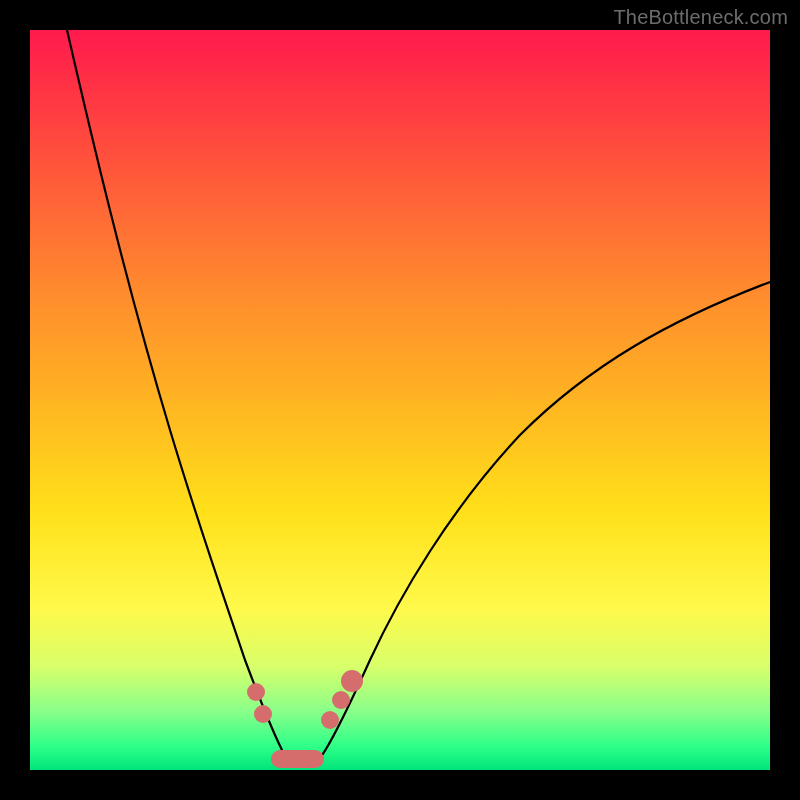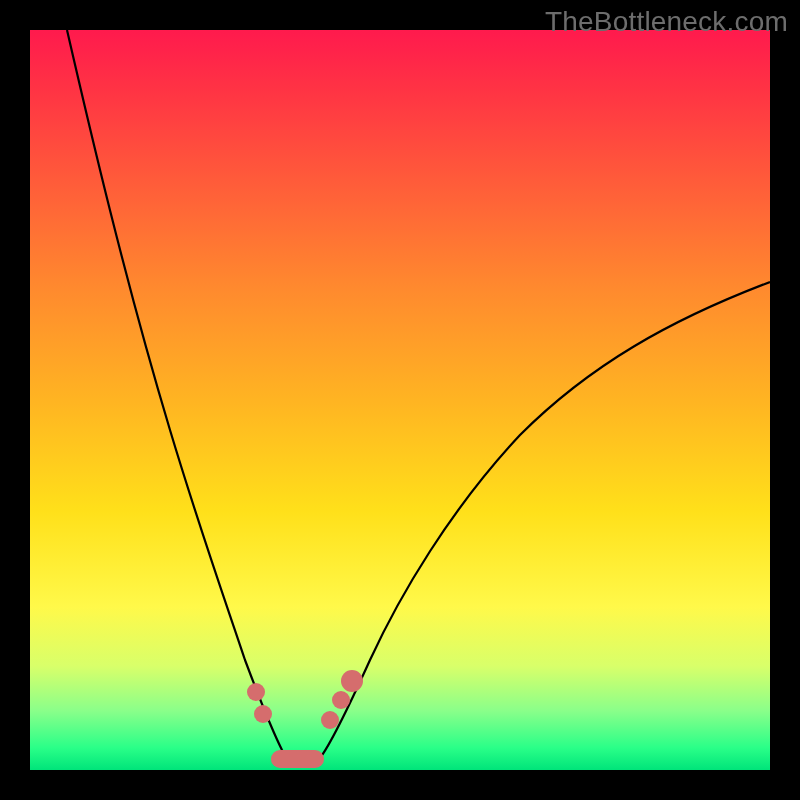--- a/index.html
+++ b/index.html
@@ -35,21 +35,21 @@
       #d8ff6a 86%,
       #8aff8a 92%,
       #2aff88 97%,
       #00e47a 100%);
   }
   .watermark {
     position: absolute;
     top: 6px;
     right: 12px;
     font-family: Arial, Helvetica, sans-serif;
-    font-size: 28px;
+    font-size: 20px;
     color: #6d6d6d;
     letter-spacing: 0.2px;
     user-select: none;
   }
   svg.curves {
     position: absolute;
     left: 0;
     top: 0;
     width: 740px;
     height: 740px;

